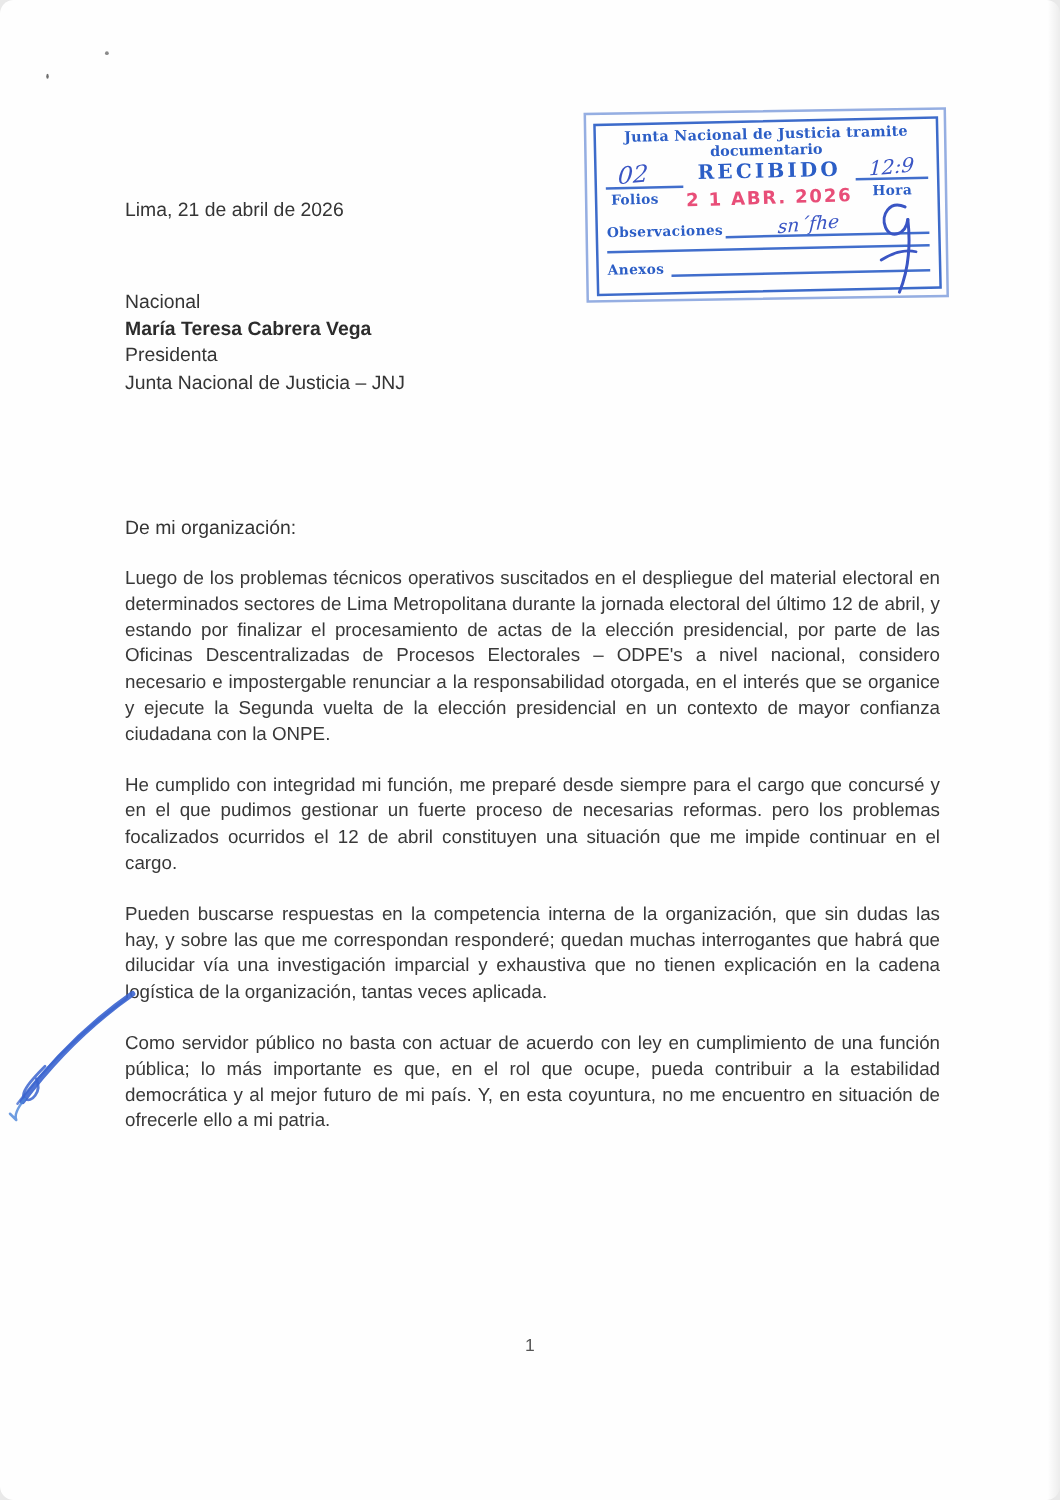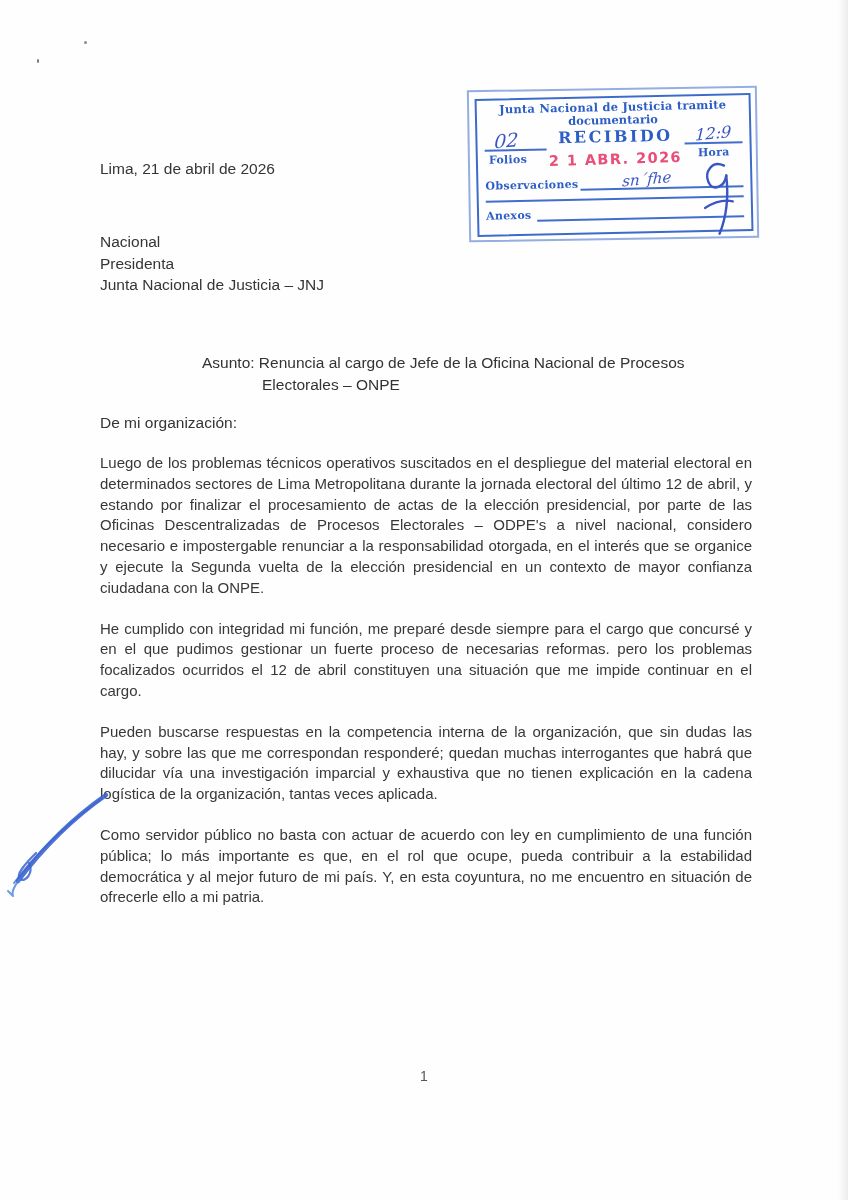--- a/index.html
+++ b/index.html
@@ -4,20 +4,21 @@
 <style>
   html,body{margin:0;padding:0;background:#e9e9e9;}
   .page{
     position:relative;
     width:848px;height:1200px;
     margin:0 auto;
     background:#fefefe;
     font-family:"Liberation Sans", sans-serif;
     color:#3a3a3a;
     overflow:hidden;
+    border-radius:11px;
   }
   .edge-shade{
     position:absolute;top:0;right:0;bottom:0;width:10px;
     background:linear-gradient(to right, rgba(0,0,0,0), rgba(0,0,0,0.07));
     pointer-events:none;
   }
   .speck{position:absolute;background:#8a8a8a;border-radius:50%;}
   .speck.s1{left:84px;top:41px;width:3px;height:3px;}
   .speck.s2{left:37px;top:59px;width:2px;height:4px;background:#6f6f6f;}
 
@@ -130,28 +131,25 @@
         <path d="M 32 18 C 34 40, 31 60, 24 76" fill="none" stroke="#3a55c4" stroke-width="2.4" stroke-linecap="round"></path>
         <path d="M 10 50 C 20 44, 30 42, 38 44" fill="none" stroke="#3a55c4" stroke-width="2.2" stroke-linecap="round"></path>
       </svg>
     </div>
   </div>
 
   <div class="date-line">Lima, 21 de abril de 2026</div>
 
   <div class="recipient">
     <div>Nacional</div>
+    <div class="name">María Teresa Cabrera Vega</div>
     <div>Presidenta</div>
     <div>Junta Nacional de Justicia – JNJ</div>
   </div>
 
-  <div class="subject">
-    <div class="line1">Asunto: Renuncia al cargo de Jefe de la Oficina Nacional de Procesos</div>
-    <div class="line2">Electorales – ONPE</div>
-  </div>
 
   <div class="greeting">De mi organización:</div>
 
   <div class="letter-body">
     <p>Luego de los problemas técnicos operativos suscitados en el despliegue del material electoral en determinados sectores de Lima Metropolitana durante la jornada electoral del último 12 de abril, y estando por finalizar el procesamiento de actas de la elección presidencial, por parte de las Oficinas Descentralizadas de Procesos Electorales – ODPE's a nivel nacional, considero necesario e impostergable renunciar a la responsabilidad otorgada, en el interés que se organice y ejecute la Segunda vuelta de la elección presidencial en un contexto de mayor confianza ciudadana con la ONPE.</p>
     <p>He cumplido con integridad mi función, me preparé desde siempre para el cargo que concursé y en el que pudimos gestionar un fuerte proceso de necesarias reformas. pero los problemas focalizados ocurridos el 12 de abril constituyen una situación que me impide continuar en el cargo.</p>
     <p>Pueden buscarse respuestas en la competencia interna de la organización, que sin dudas las hay, y sobre las que me correspondan responderé; quedan muchas interrogantes que habrá que dilucidar vía una investigación imparcial y exhaustiva que no tienen explicación en la cadena logística de la organización, tantas veces aplicada.</p>
     <p>Como servidor público no basta con actuar de acuerdo con ley en cumplimiento de una función pública; lo más importante es que, en el rol que ocupe, pueda contribuir a la estabilidad democrática y al mejor futuro de mi país. Y, en esta coyuntura, no me encuentro en situación de ofrecerle ello a mi patria.</p>
   </div>
 

